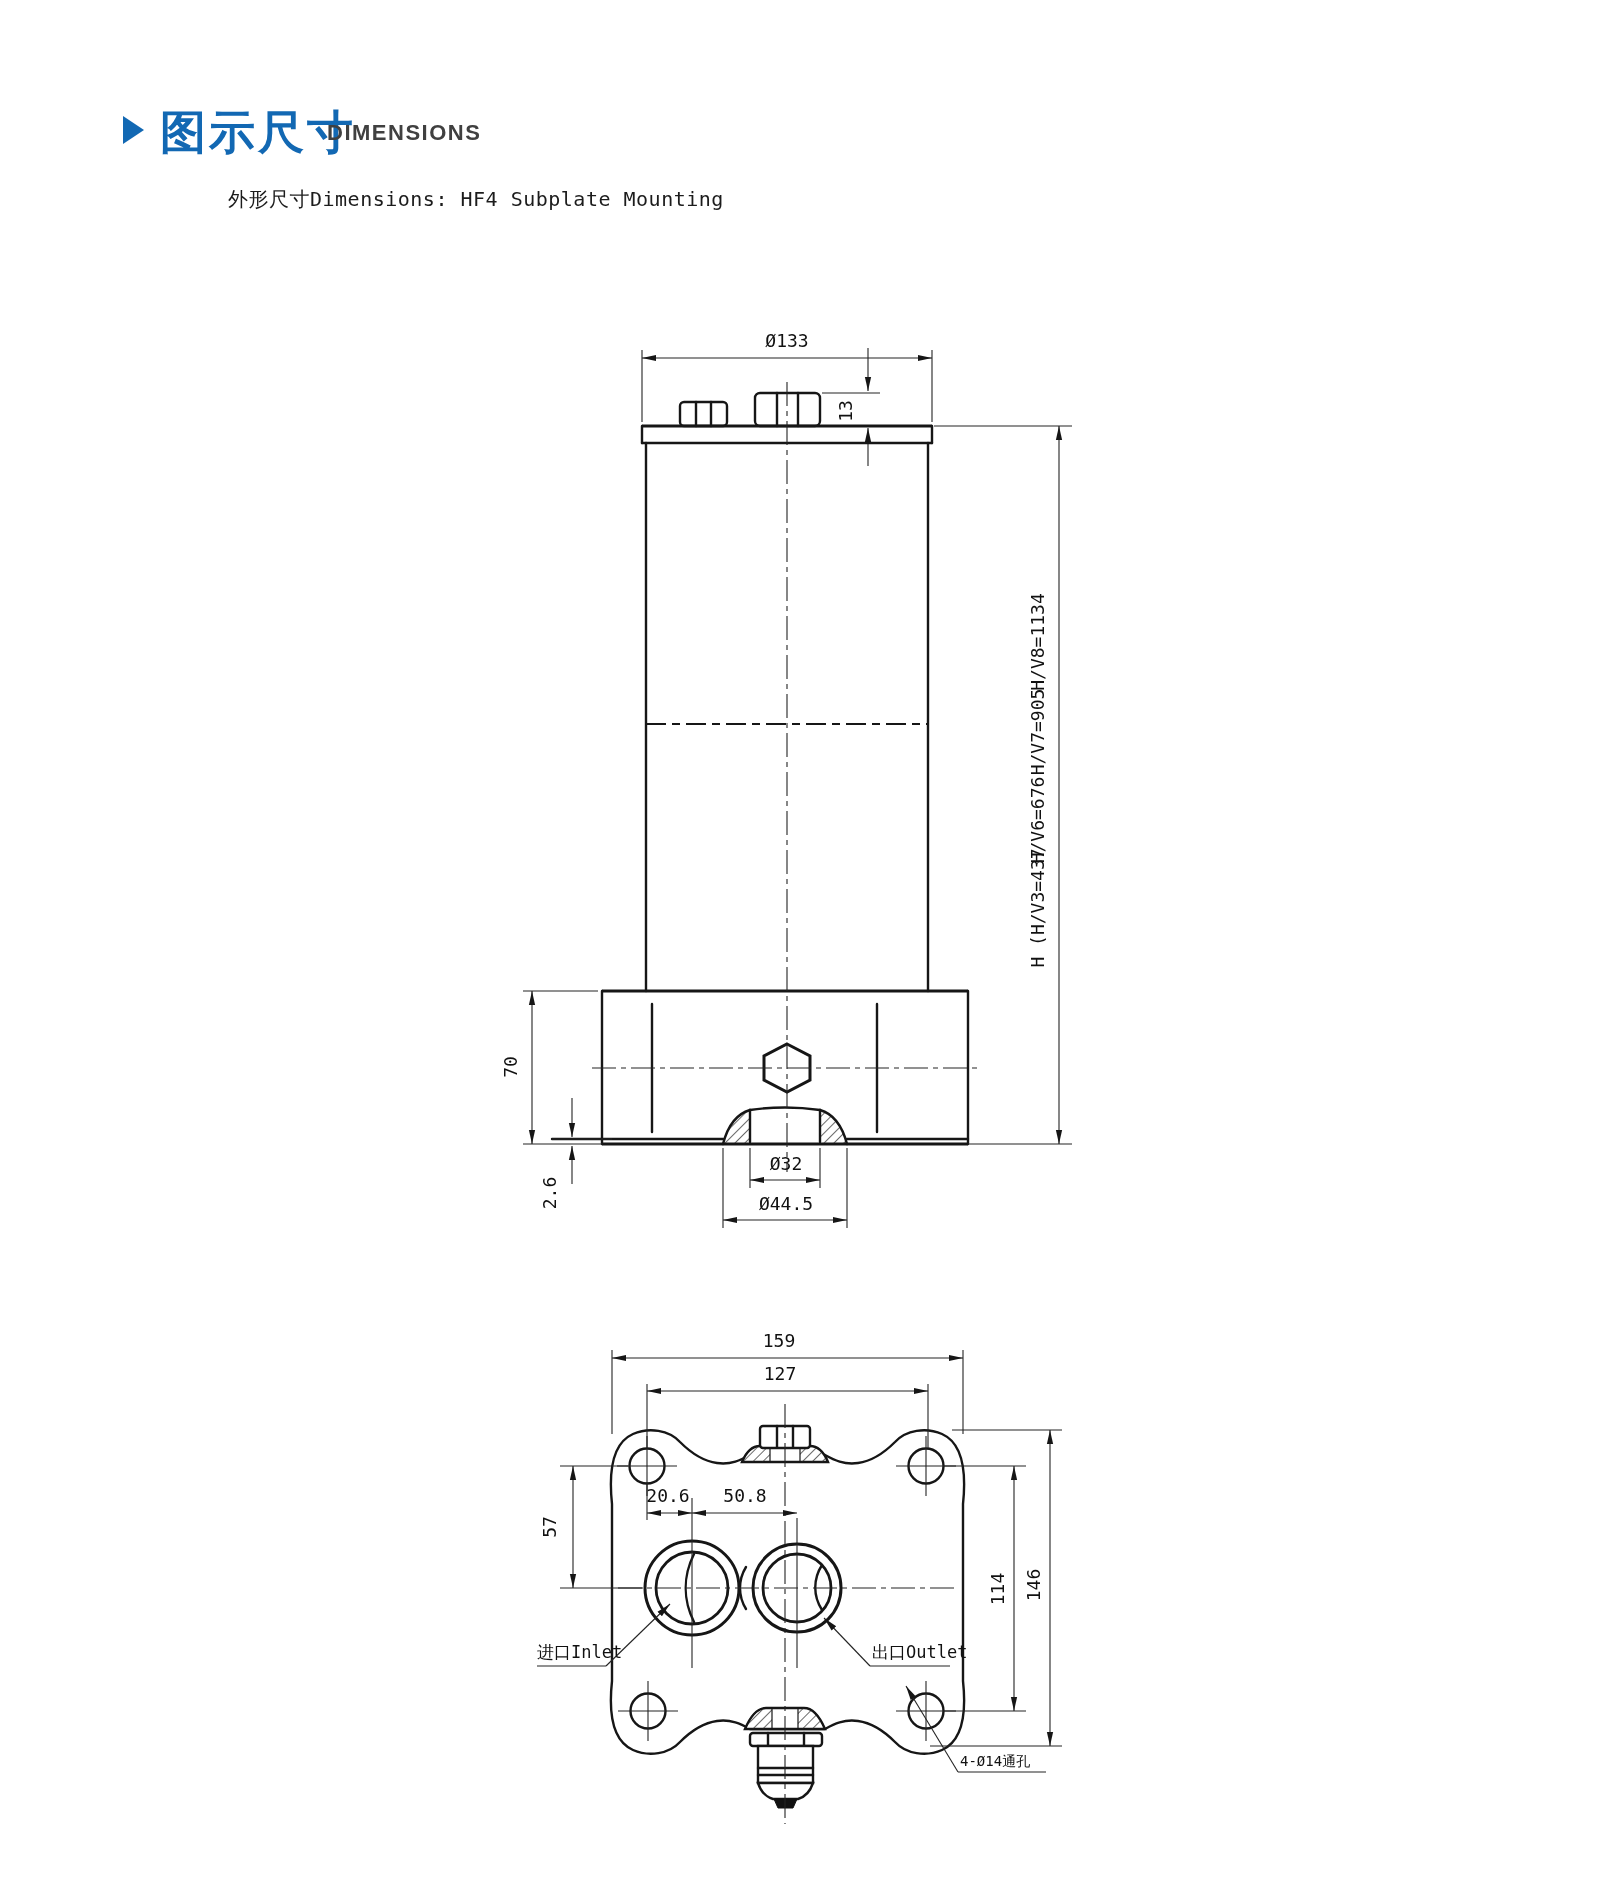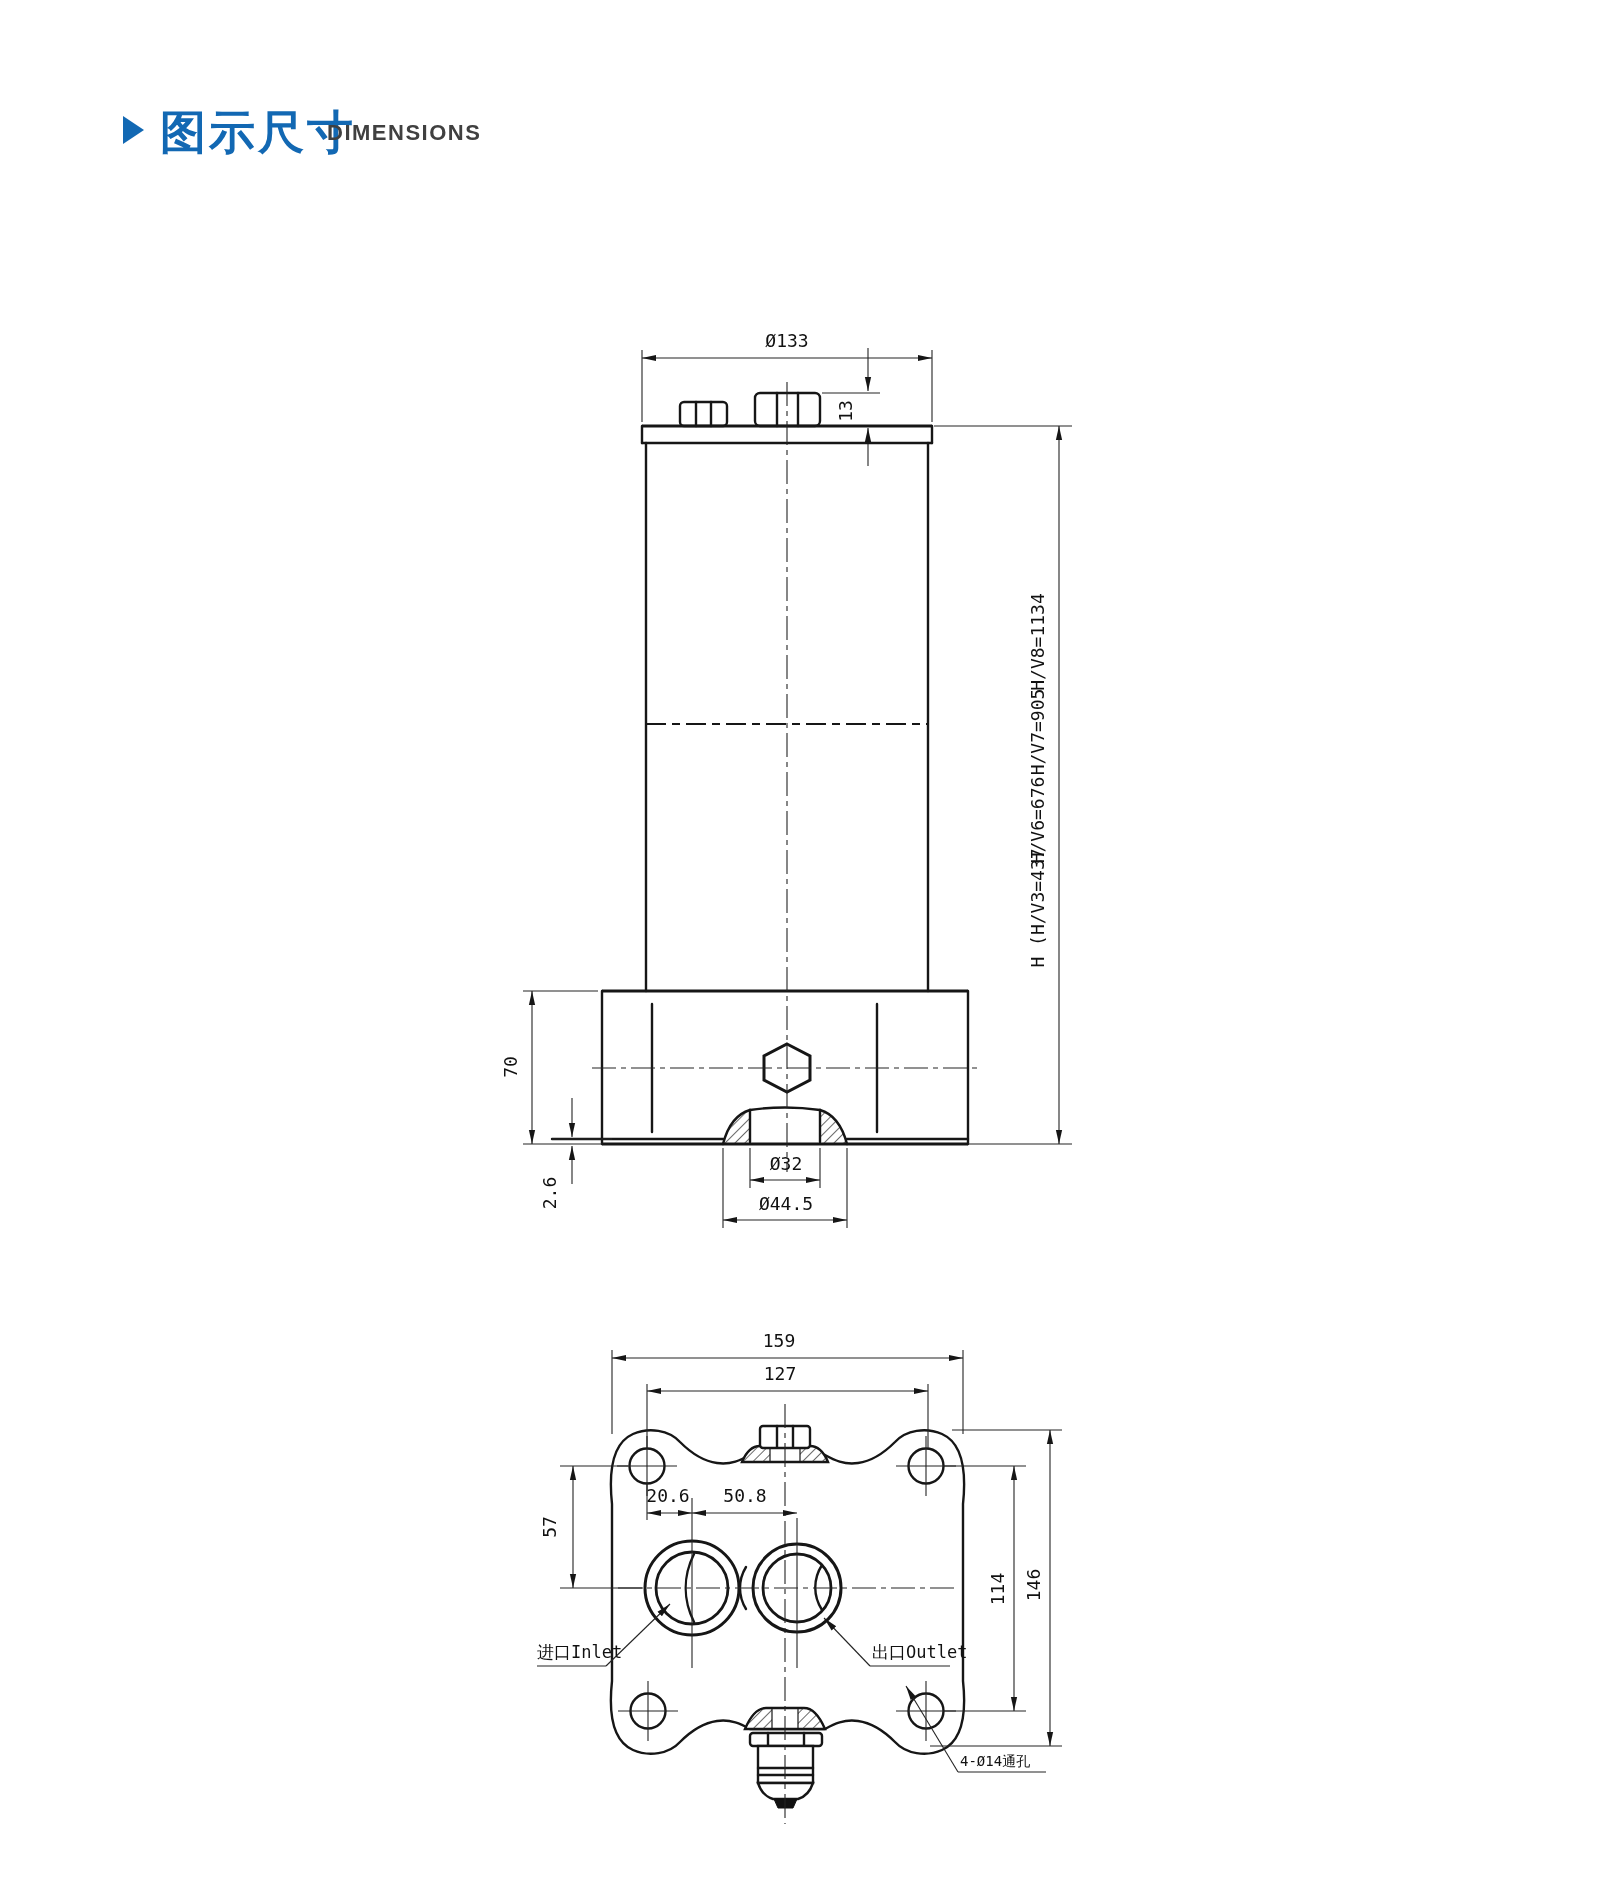--- a/index.html
+++ b/index.html
@@ -31,20 +31,21 @@
   .footer-dot{position:absolute;left:479px;top:1870px;width:20px;height:9px;background:#fbf4d5;border-radius:2px;}
 </style>
 </head>
 <body>
 
 <div class="page">
 
   <div class="hdr-tri"></div>
   <div class="hdr-zh">图示尺寸</div>
   <div class="hdr-en">DIMENSIONS</div>
+  <div class="subtitle">外形尺寸Dimensions: HF4 Subplate Mounting</div>
 
   <svg width="1618" height="1883" viewBox="0 0 1618 1883">
     <defs>
       <marker id="arr" viewBox="0 0 14 8" refX="13.5" refY="4" markerWidth="15" markerHeight="8.5" orient="auto-start-reverse" markerUnits="userSpaceOnUse">
         <path d="M0,1 L13.5,4 L0,7 Z" fill="#161616"></path>
       </marker>
       <pattern id="hatch" width="7" height="7" patternUnits="userSpaceOnUse" patternTransform="rotate(45)">
         <line x1="0" y1="0" x2="0" y2="7" stroke="#2a2a2a" stroke-width="1.4"></line>
       </pattern>
     </defs>

